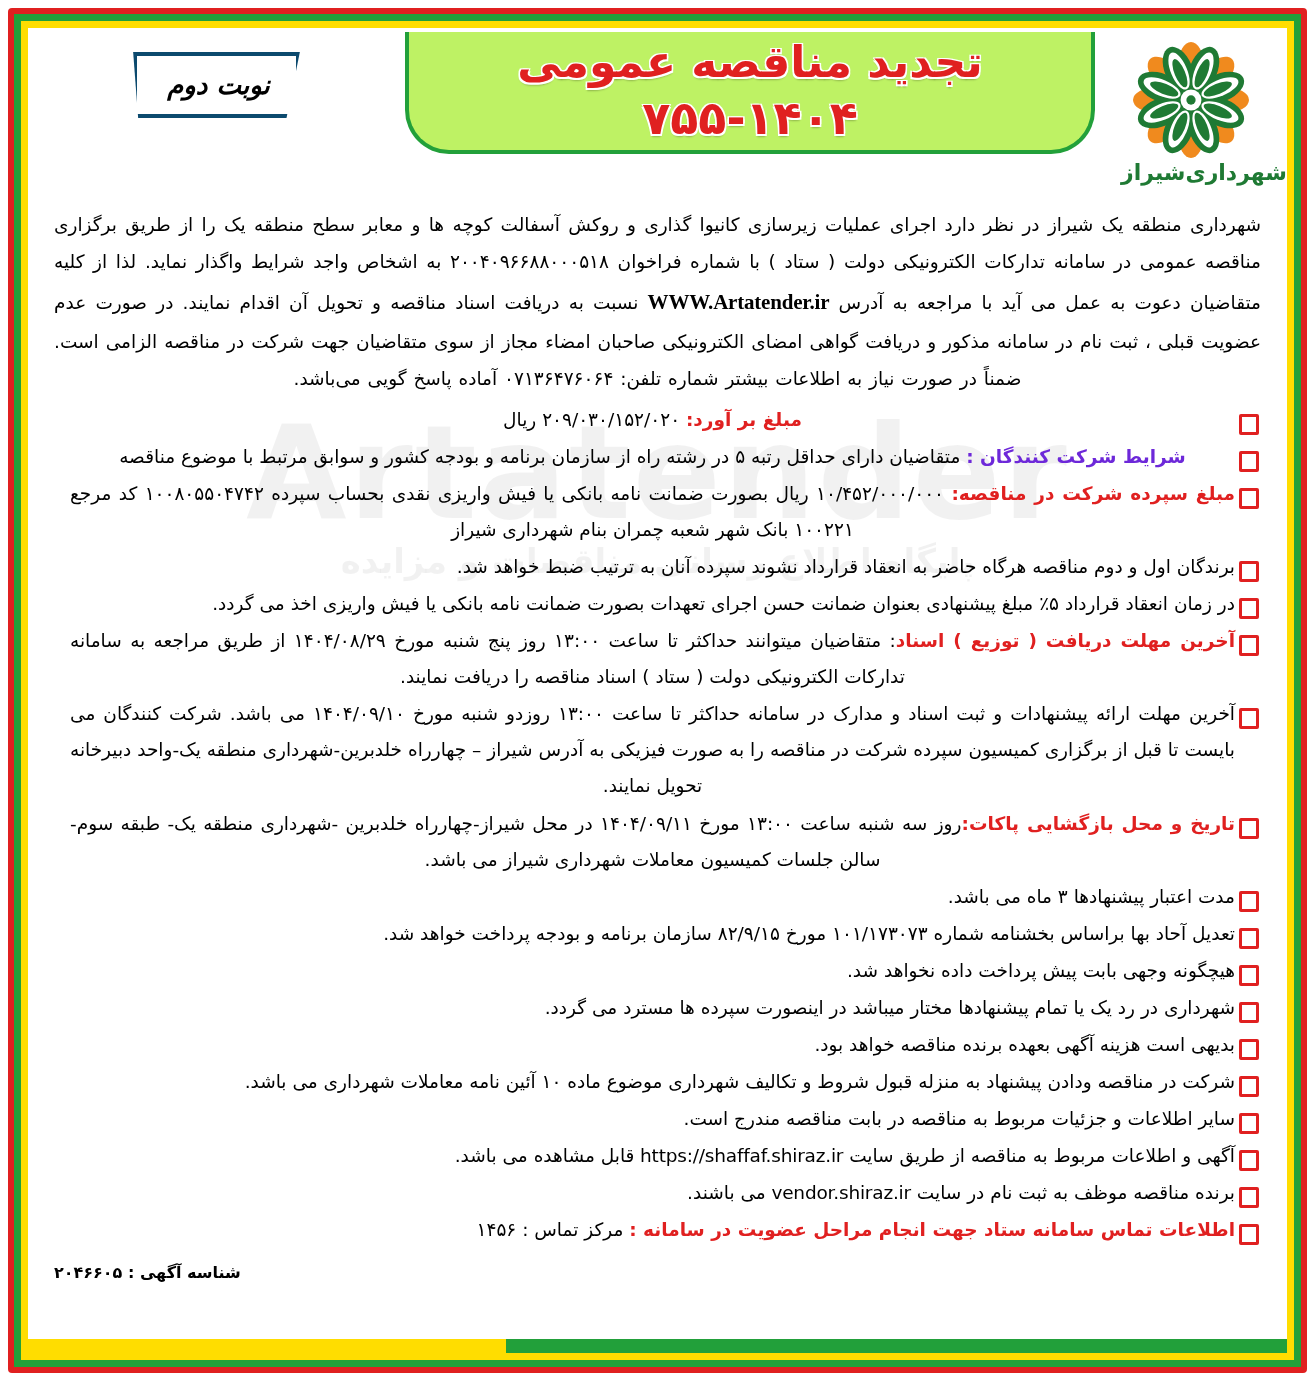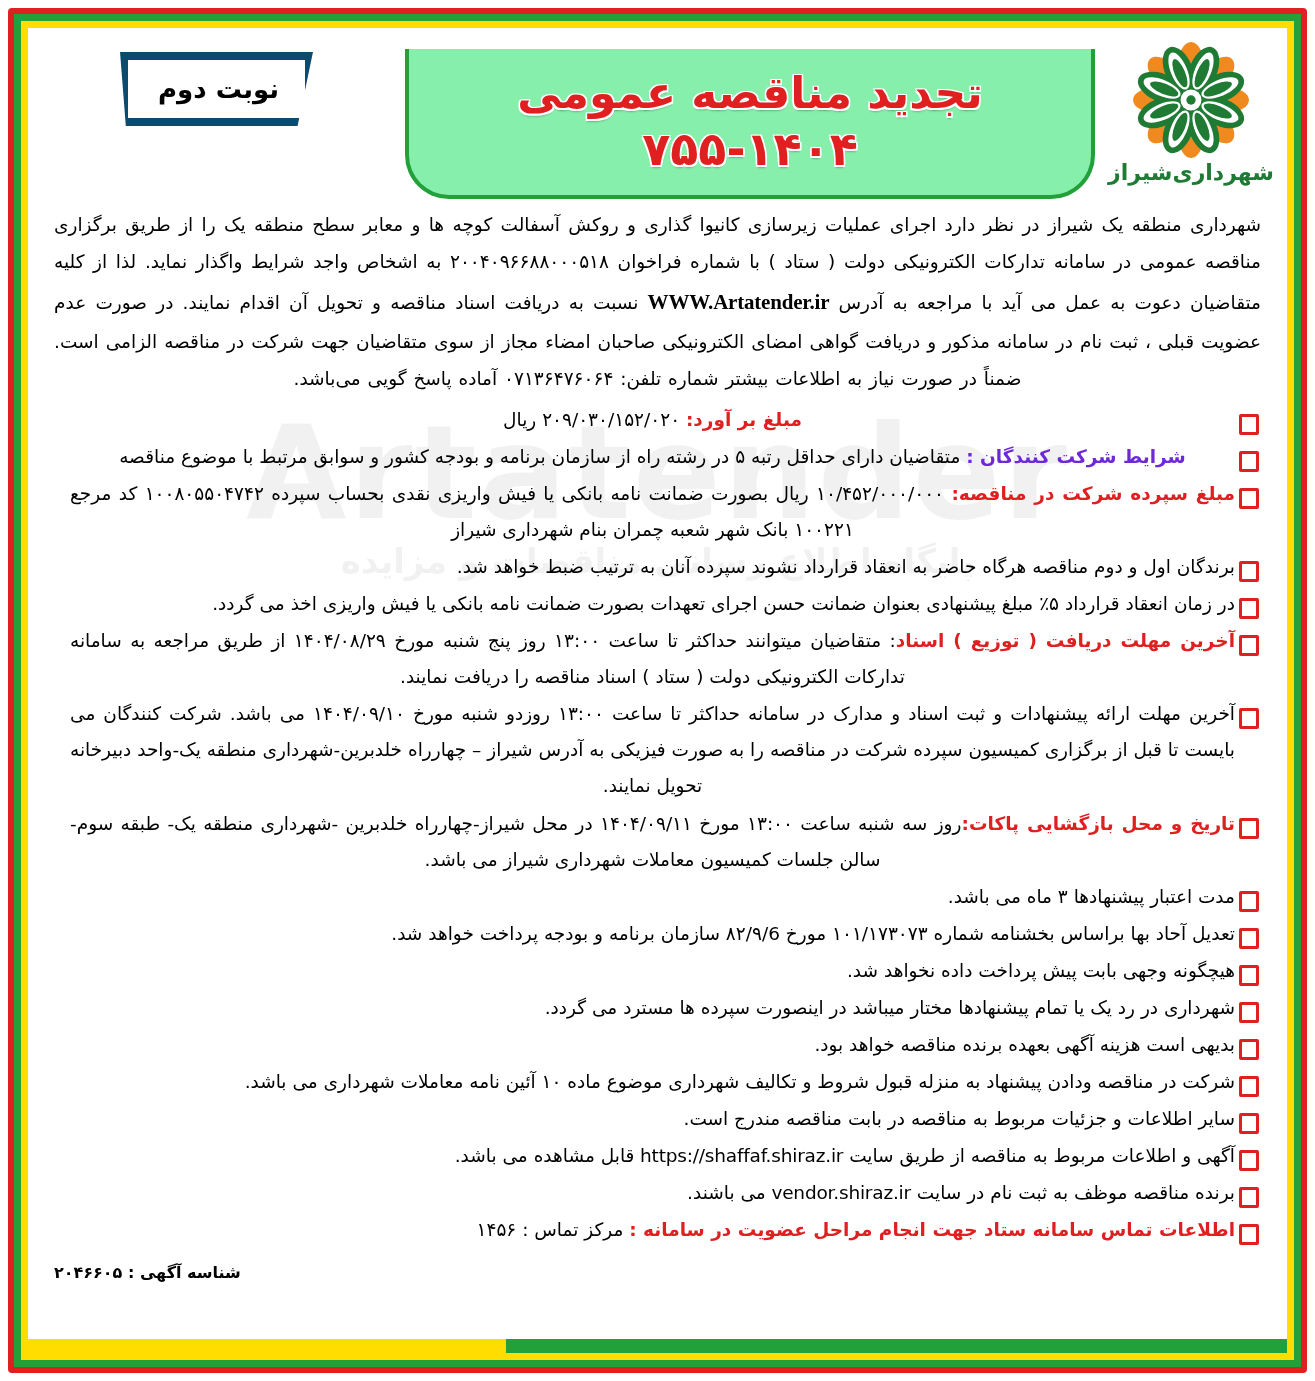--- a/index.html
+++ b/index.html
@@ -73,45 +73,44 @@
   .header {
     position: relative;
     display: flex;
     align-items: flex-start;
     height: 172px;
     z-index: 2;
   }
   .logo-block {
     width: 192px;
     padding-top: 14px;
-    text-align: center;
     flex: none;
   }
   .logo-mark {
     width: 116px; height: 116px;
     margin: 0 auto;
     display: block;
   }
   .logo-text {
     margin-top: 2px;
     font-size: 22px;
     font-weight: bold;
     color: #1f7a34;
     letter-spacing: -0.5px;
   }
 
   .title-banner {
     flex: none;
     width: 690px;
-    margin-top: 21px;
-    background: #86efac;
+    margin-top: 4px;
+    background: #bef264;
     border: 4px solid #22a03a;
     border-radius: 0 0 44px 44px;
     border-top: none;
-    height: 150px;
+    height: 122px;
     display: flex;
     flex-direction: column;
     align-items: center;
     justify-content: center;
     gap: 4px;
   }
   .title-main, .title-num {
     font-size: 44px;
     font-weight: bold;
     color: #e02020;
@@ -129,28 +128,29 @@
   .badge-wrap {
     flex: 1;
     display: flex;
     align-items: flex-start;
     justify-content: center;
     padding-top: 24px;
   }
   .nobat-badge {
     position: relative;
     padding: 14px 26px 14px 30px;
-    border: 8px solid #0c4a6e;
+    border: 4px solid #0c4a6e;
     background: #ffffff;
     font-size: 26px;
     font-weight: bold;
     color: #000;
     white-space: nowrap;
     clip-path: polygon(0 0, 100% 0, 92% 100%, 3% 100%);
     transform: skewX(0deg);
+    font-style: italic;
   }
 
   
   .content {
     position: relative;
     z-index: 2;
     padding: 6px 26px 0 26px;
     color: #000;
   }
   .intro {
@@ -383,21 +383,21 @@
         <ul class="items">
           <li><span class="lbl">مبلغ بر آورد:</span> <span>۲۰۹/۰۳۰/۱۵۲/۰۲۰ ریال</span></li>
           <li><span class="lbl-black">شرایط شرکت کنندگان :</span> <span>متقاضیان دارای حداقل رتبه ۵ در رشته راه   از سازمان برنامه و بودجه کشور و سوابق مرتبط با موضوع مناقصه</span></li>
           <li><span class="lbl">مبلغ سپرده شرکت در مناقصه:</span> <span>۱۰/۴۵۲/۰۰۰/۰۰۰  ریال بصورت ضمانت نامه بانکی یا فیش واریزی نقدی بحساب سپرده ۱۰۰۸۰۵۵۰۴۷۴۲ کد مرجع ۱۰۰۲۲۱ بانک  شهر شعبه چمران بنام شهرداری شیراز</span></li>
           <li class="align-right"><span>برندگان اول و دوم مناقصه هرگاه حاضر به انعقاد قرارداد نشوند سپرده آنان به ترتیب ضبط خواهد شد.</span></li>
           <li class="align-right"><span>در زمان انعقاد قرارداد ۵٪  مبلغ پیشنهادی  بعنوان ضمانت حسن اجرای تعهدات بصورت ضمانت نامه بانکی یا فیش واریزی اخذ می گردد.</span></li>
           <li><span class="lbl">آخرین مهلت دریافت ( توزیع ) اسناد</span><span>: متقاضیان میتوانند حداکثر تا ساعت ۱۳:۰۰ روز پنج شنبه مورخ ۱۴۰۴/۰۸/۲۹ از طریق مراجعه به سامانه تدارکات الکترونیکی دولت ( ستاد ) اسناد مناقصه را دریافت نمایند.</span></li>
           <li><span>آخرین مهلت ارائه پیشنهادات و ثبت اسناد و مدارک در سامانه حداکثر تا ساعت ۱۳:۰۰ روزدو شنبه مورخ ۱۴۰۴/۰۹/۱۰ می باشد. شرکت کنندگان می بایست تا قبل از برگزاری کمیسیون سپرده شرکت در مناقصه را به صورت فیزیکی به آدرس شیراز – چهارراه خلدبرین-شهرداری منطقه یک-واحد دبیرخانه تحویل نمایند.</span></li>
           <li><span class="lbl">تاریخ و محل بازگشایی پاکات:</span><span>روز سه شنبه  ساعت ۱۳:۰۰ مورخ ۱۴۰۴/۰۹/۱۱ در محل شیراز-چهارراه خلدبرین -شهرداری منطقه یک- طبقه سوم- سالن جلسات کمیسیون معاملات شهرداری شیراز می باشد.</span></li>
           <li class="align-right"><span>مدت اعتبار پیشنهادها ۳ ماه می باشد.</span></li>
-          <li class="align-right"><span>تعدیل آحاد بها براساس بخشنامه شماره ۱۰۱/۱۷۳۰۷۳ مورخ ۸۲/۹/6 سازمان برنامه و بودجه پرداخت خواهد شد.</span></li>
+          <li class="align-right"><span>تعدیل آحاد بها براساس بخشنامه شماره ۱۰۱/۱۷۳۰۷۳ مورخ ۸۲/۹/۱۵ سازمان برنامه و بودجه پرداخت خواهد شد.</span></li>
           <li class="align-right"><span>هیچگونه وجهی بابت پیش پرداخت داده نخواهد شد.</span></li>
           <li class="align-right"><span>شهرداری در رد یک یا تمام پیشنهادها  مختار میباشد در اینصورت سپرده ها مسترد می گردد.</span></li>
           <li class="align-right"><span>بدیهی است هزینه آگهی بعهده برنده مناقصه خواهد بود.</span></li>
           <li class="align-right"><span>شرکت در مناقصه ودادن پیشنهاد به منزله قبول شروط و تکالیف شهرداری موضوع ماده ۱۰ آئین نامه معاملات شهرداری می باشد.</span></li>
           <li class="align-right"><span>سایر اطلاعات و جزئیات مربوط به مناقصه در بابت مناقصه مندرج است.</span></li>
           <li class="align-right"><span>آگهی و اطلاعات مربوط به مناقصه از طریق سایت https://shaffaf.shiraz.ir قابل مشاهده می باشد.</span></li>
           <li class="align-right"><span>برنده مناقصه موظف به ثبت نام در سایت vendor.shiraz.ir می باشند.</span></li>
           <li class="align-right"><span class="lbl">اطلاعات تماس سامانه ستاد جهت انجام مراحل عضویت در سامانه :</span> <span>مرکز تماس : ۱۴۵۶</span></li>
         </ul>
       </div>

